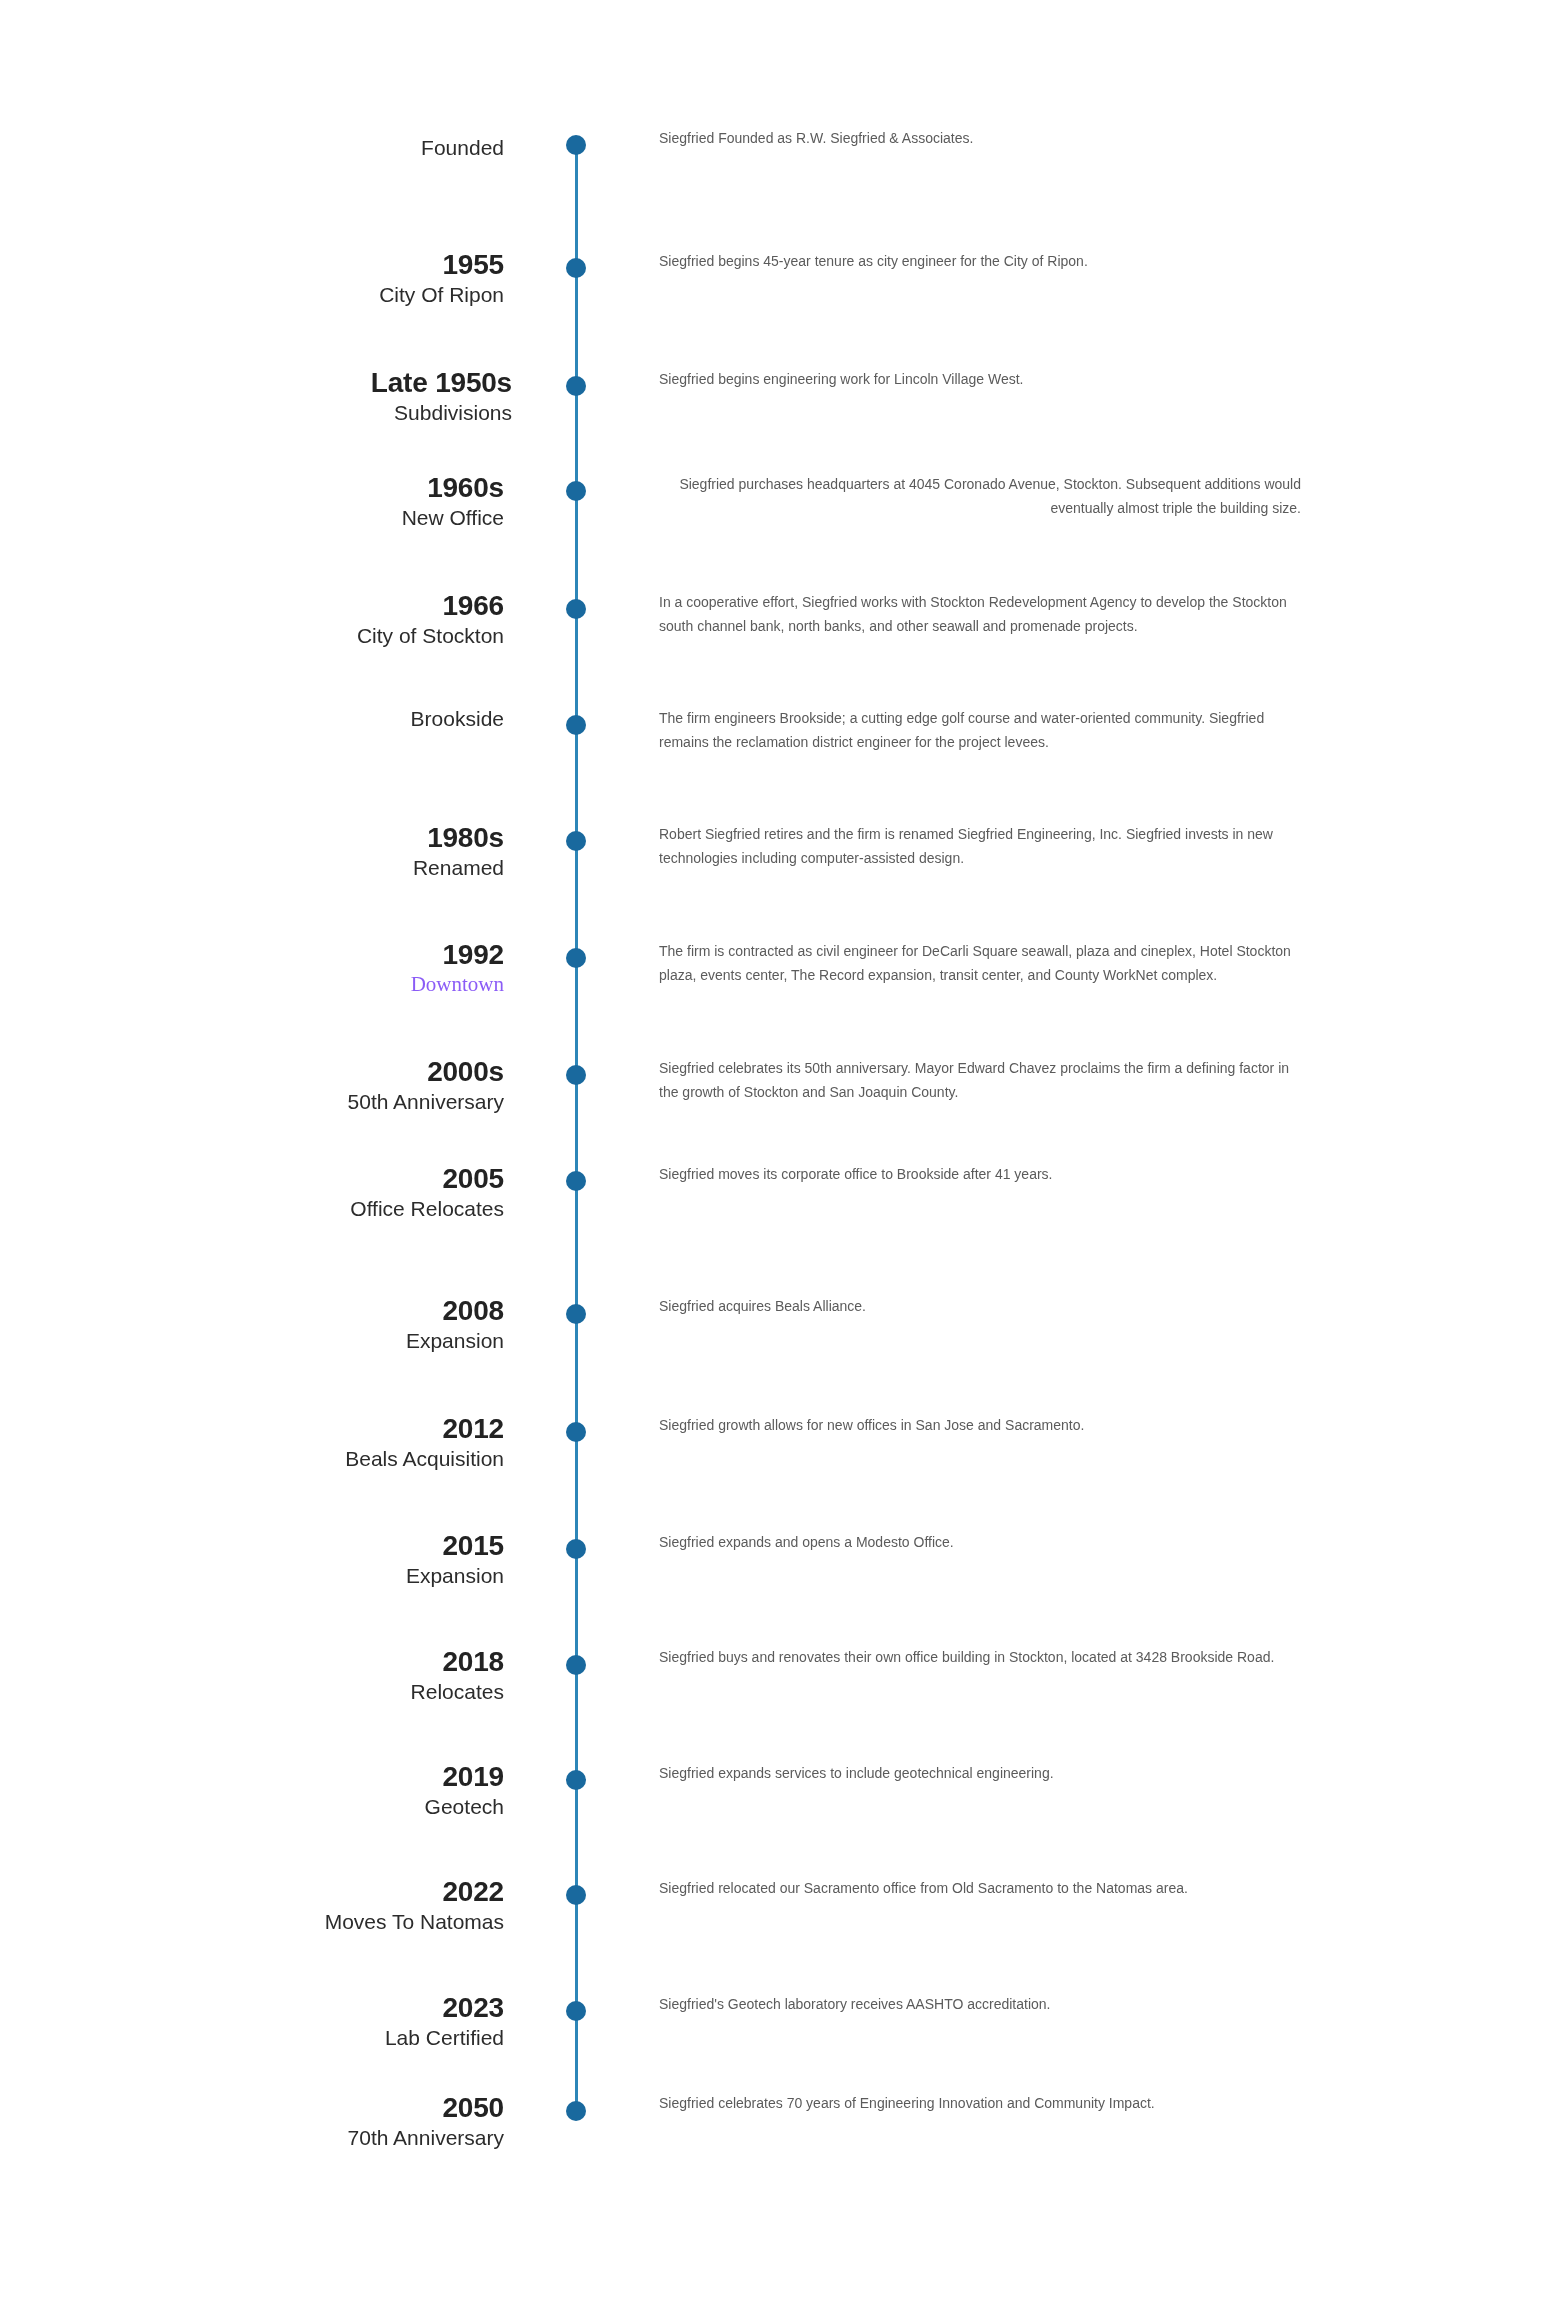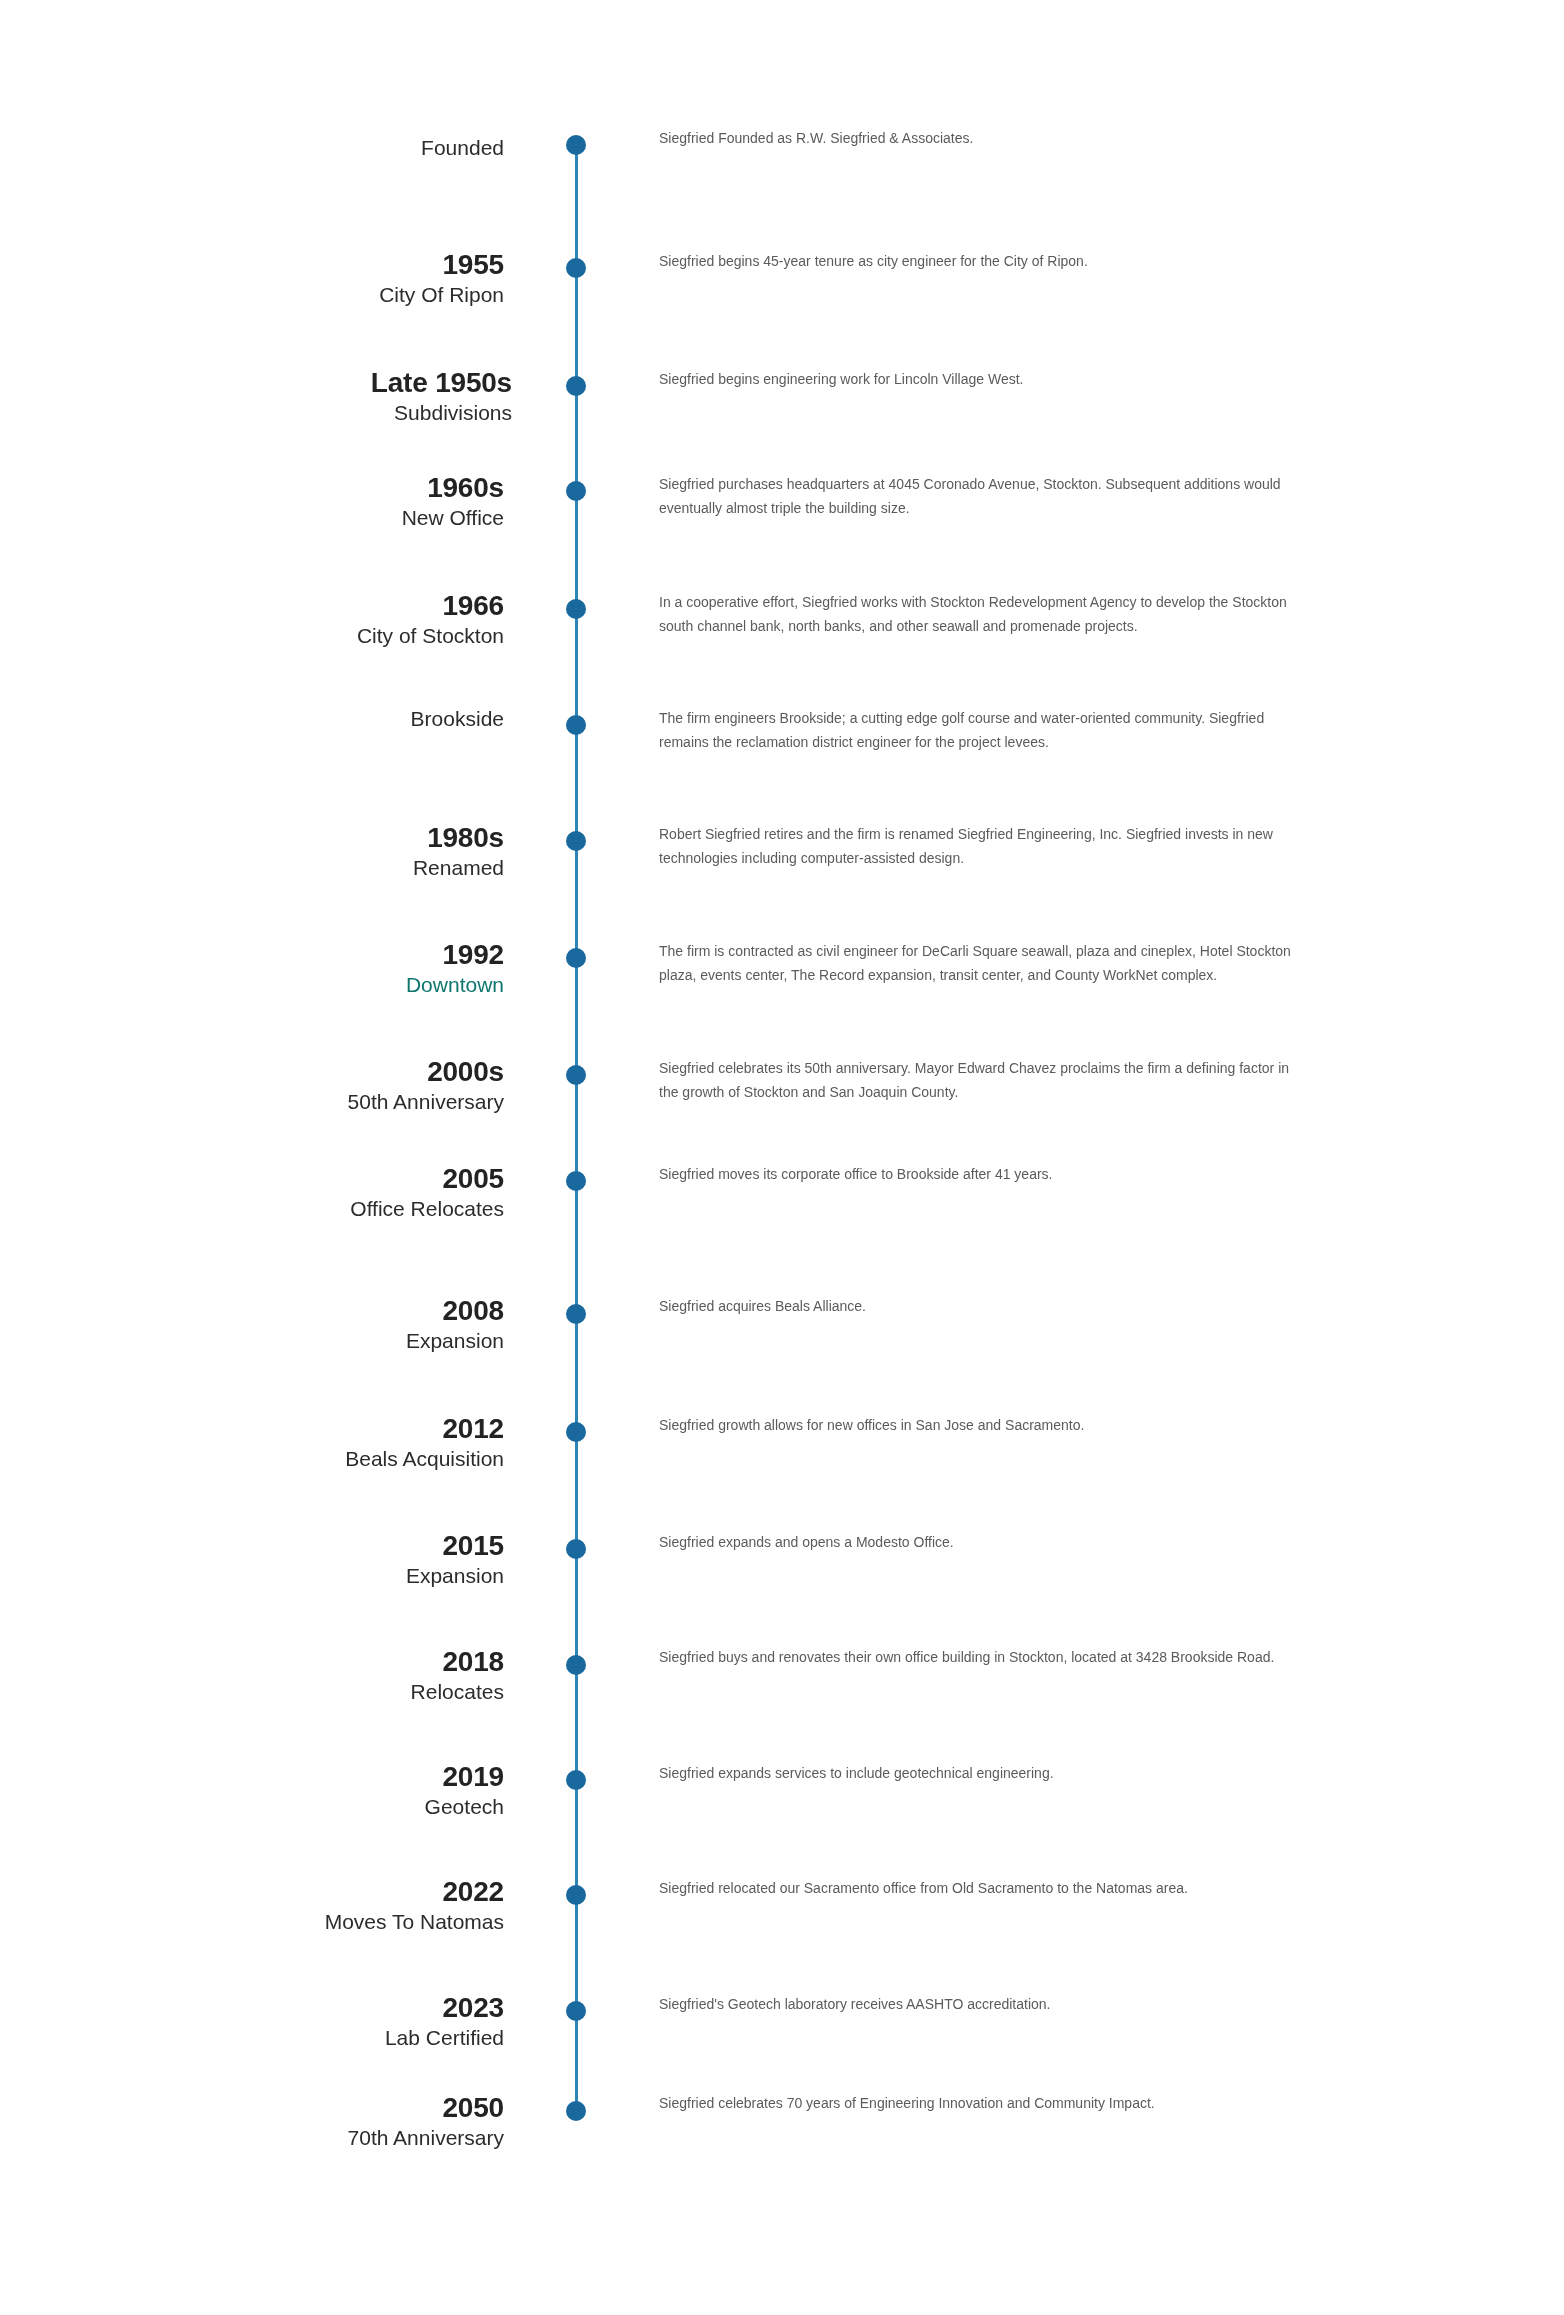--- a/index.html
+++ b/index.html
@@ -103,41 +103,41 @@
         <span class="year" style="color: rgb(35, 35, 35);">Late 1950s</span>
         <span class="label" style="color: rgb(44, 44, 44);">Subdivisions</span>
       </div>
       <div class="dot" style="top: 376px; background: rgb(25, 105, 158);"></div>
       <div class="desc" style="top: 368px; color: rgb(91, 91, 91);">Siegfried begins engineering work for Lincoln Village West.</div>
       <div class="left-col" style="top: 471px;">
         <span class="year" style="color: rgb(35, 35, 35);">1960s</span>
         <span class="label" style="color: rgb(44, 44, 44);">New Office</span>
       </div>
       <div class="dot" style="top: 481px; background: rgb(25, 105, 158);"></div>
-      <div class="desc" style="top: 473px; color: rgb(91, 91, 91);">Siegfried purchases headquarters at 4045 Coronado Avenue, Stockton. Subsequent additions would eventually almost triple the building size.</div>
+      <div class="desc" style="top: 473px; color: rgb(91, 91, 91); text-align: right;">Siegfried purchases headquarters at 4045 Coronado Avenue, Stockton. Subsequent additions would eventually almost triple the building size.</div>
       <div class="left-col" style="top: 589px;">
         <span class="year" style="color: rgb(35, 35, 35);">1966</span>
         <span class="label" style="color: rgb(44, 44, 44);">City of Stockton</span>
       </div>
       <div class="dot" style="top: 599px; background: rgb(25, 105, 158);"></div>
       <div class="desc" style="top: 591px; color: rgb(91, 91, 91);">In a cooperative effort, Siegfried works with Stockton Redevelopment Agency to develop the Stockton south channel bank, north banks, and other seawall and promenade projects.</div>
       <div class="left-col" style="top: 705px;">
         <span class="label" style="color: rgb(44, 44, 44);">Brookside</span>
       </div>
       <div class="dot" style="top: 715px; background: rgb(25, 105, 158);"></div>
       <div class="desc" style="top: 707px; color: rgb(91, 91, 91);">The firm engineers Brookside; a cutting edge golf course and water-oriented community. Siegfried remains the reclamation district engineer for the project levees.</div>
       <div class="left-col" style="top: 821px;">
         <span class="year" style="color: rgb(35, 35, 35);">1980s</span>
         <span class="label" style="color: rgb(44, 44, 44);">Renamed</span>
       </div>
       <div class="dot" style="top: 831px; background: rgb(25, 105, 158);"></div>
       <div class="desc" style="top: 823px; color: rgb(91, 91, 91);">Robert Siegfried retires and the firm is renamed Siegfried Engineering, Inc. Siegfried invests in new technologies including computer-assisted design.</div>
       <div class="left-col" style="top: 938px;">
         <span class="year" style="color: rgb(35, 35, 35);">1992</span>
-        <span class="label" style="color: #0f766e;">Downtown</span>
+        <span class="label" style="color: #8b5cf6; font-family: Liberation Serif, serif;">Downtown</span>
       </div>
       <div class="dot" style="top: 948px; background: rgb(25, 105, 158);"></div>
       <div class="desc" style="top: 940px; color: rgb(91, 91, 91);">The firm is contracted as civil engineer for DeCarli Square seawall, plaza and cineplex, Hotel Stockton plaza, events center, The Record expansion, transit center, and County WorkNet complex.</div>
       <div class="left-col" style="top: 1055px;">
         <span class="year" style="color: rgb(35, 35, 35);">2000s</span>
         <span class="label" style="color: rgb(44, 44, 44);">50th Anniversary</span>
       </div>
       <div class="dot" style="top: 1065px; background: rgb(25, 105, 158);"></div>
       <div class="desc" style="top: 1057px; color: rgb(91, 91, 91);">Siegfried celebrates its 50th anniversary. Mayor Edward Chavez proclaims the firm a defining factor in the growth of Stockton and San Joaquin County.</div>
       <div class="left-col" style="top: 1162px;">

